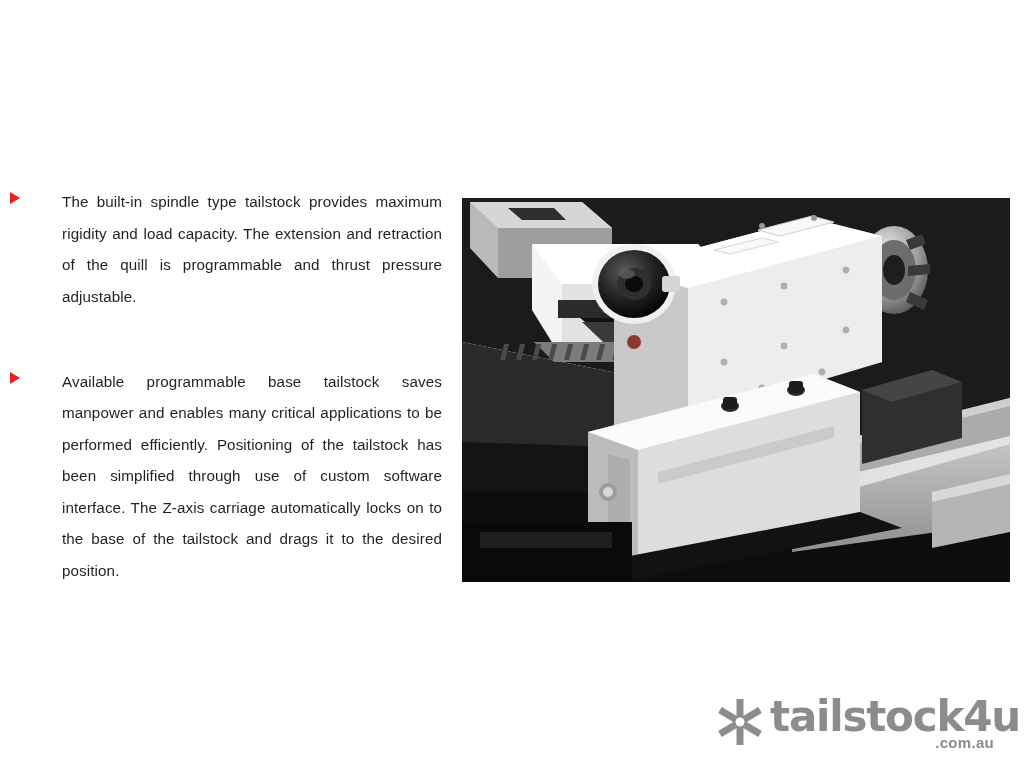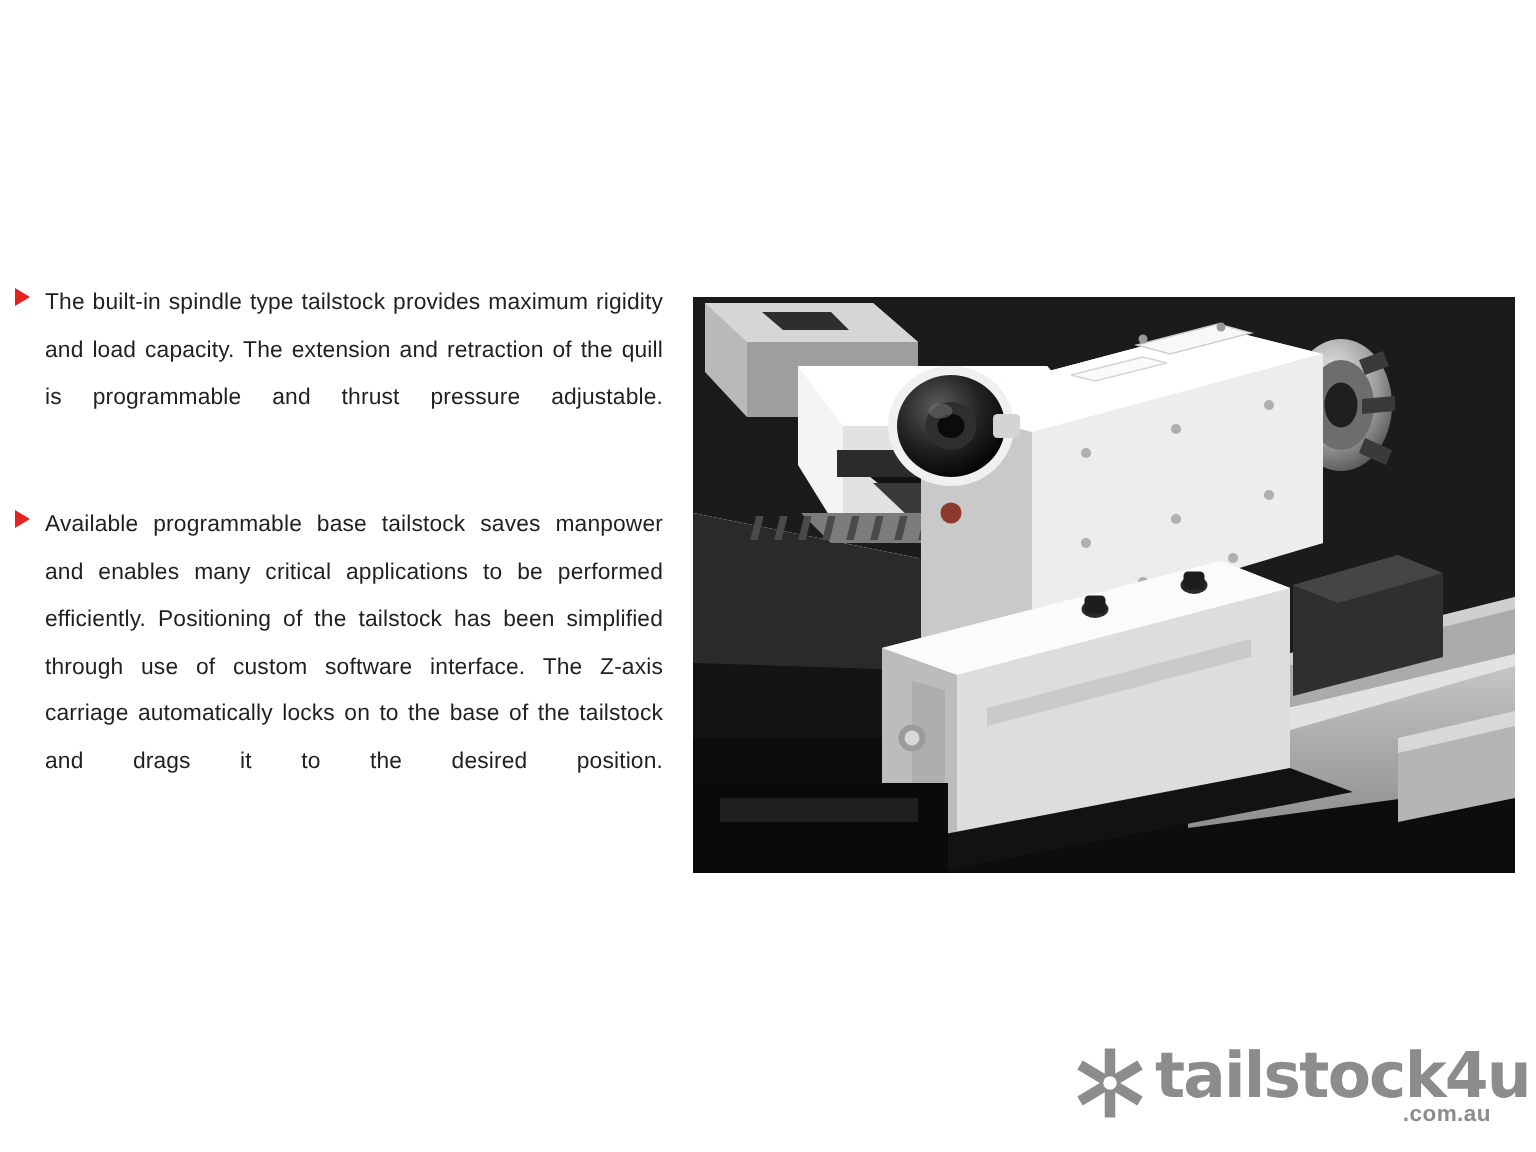--- a/index.html
+++ b/index.html
@@ -26,20 +26,21 @@
     position: absolute;
     left: 10px;
     top: 186px;
     width: 432px;
   }
 
   .bullet-row {
     display: flex;
     align-items: flex-start;
     margin-bottom: 22px;
+    gap: 32px;
   }
 
   .bullet-marker {
     flex: 0 0 auto;
     width: 20px;
     padding-top: 6px;
     text-align: left;
   }
   .bullet-marker svg { display: block; }
 

